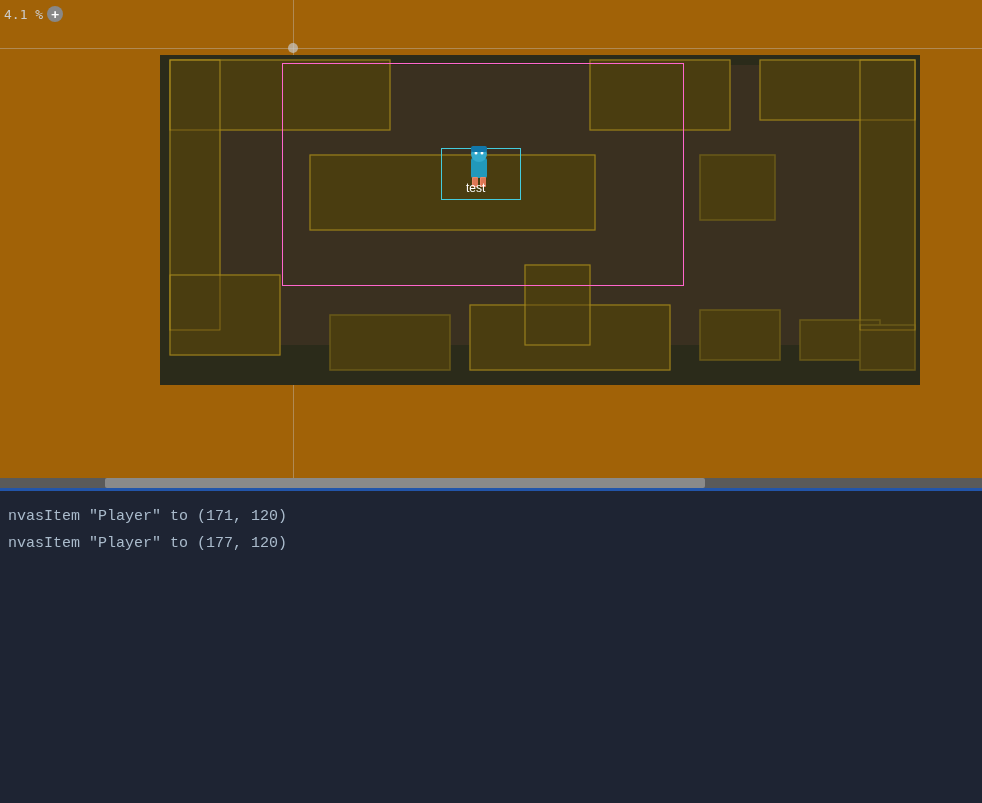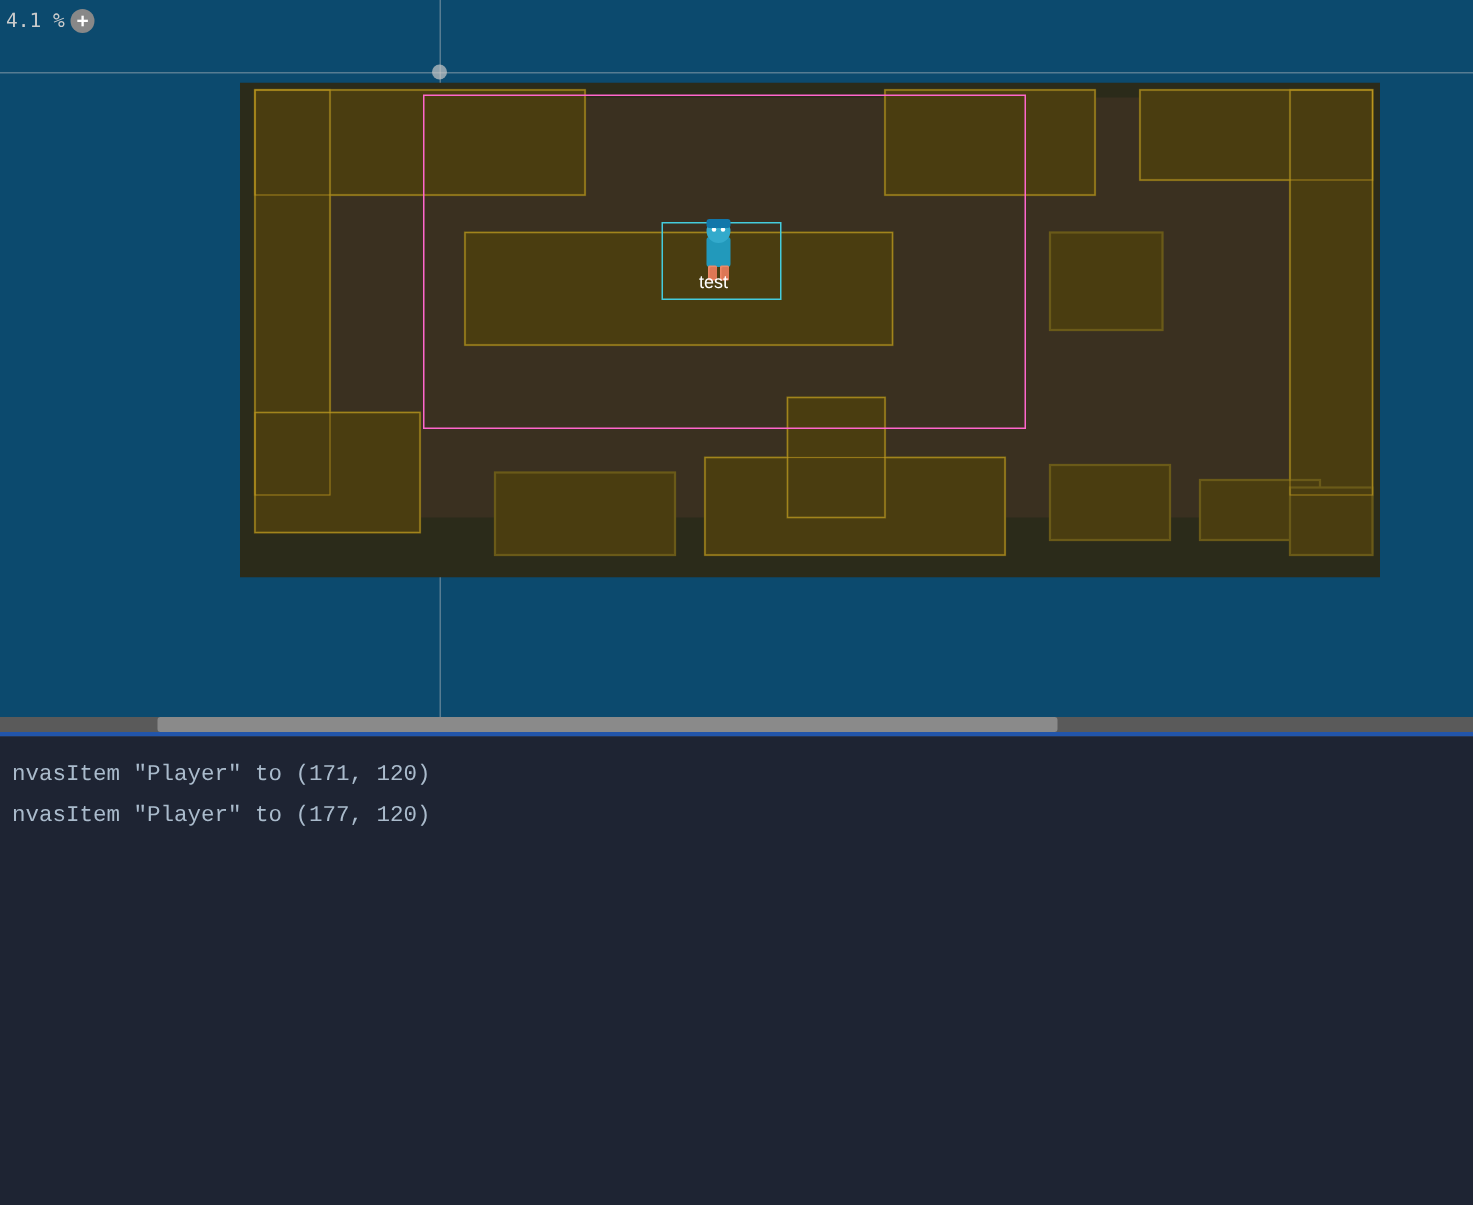--- a/index.html
+++ b/index.html
@@ -8,21 +8,21 @@
       height: 803px;
       background: #3a3a3a;
       overflow: hidden;
       font-family: monospace;
     }
 
     
     .viewport {
       width: 982px;
       height: 488px;
-      background: #0c4a6e;
+      background: #a16207;
       position: relative;
       overflow: hidden;
     }
 
     
     .zoom-indicator {
       position: absolute;
       top: 6px;
       left: 4px;
       color: #cccccc;

